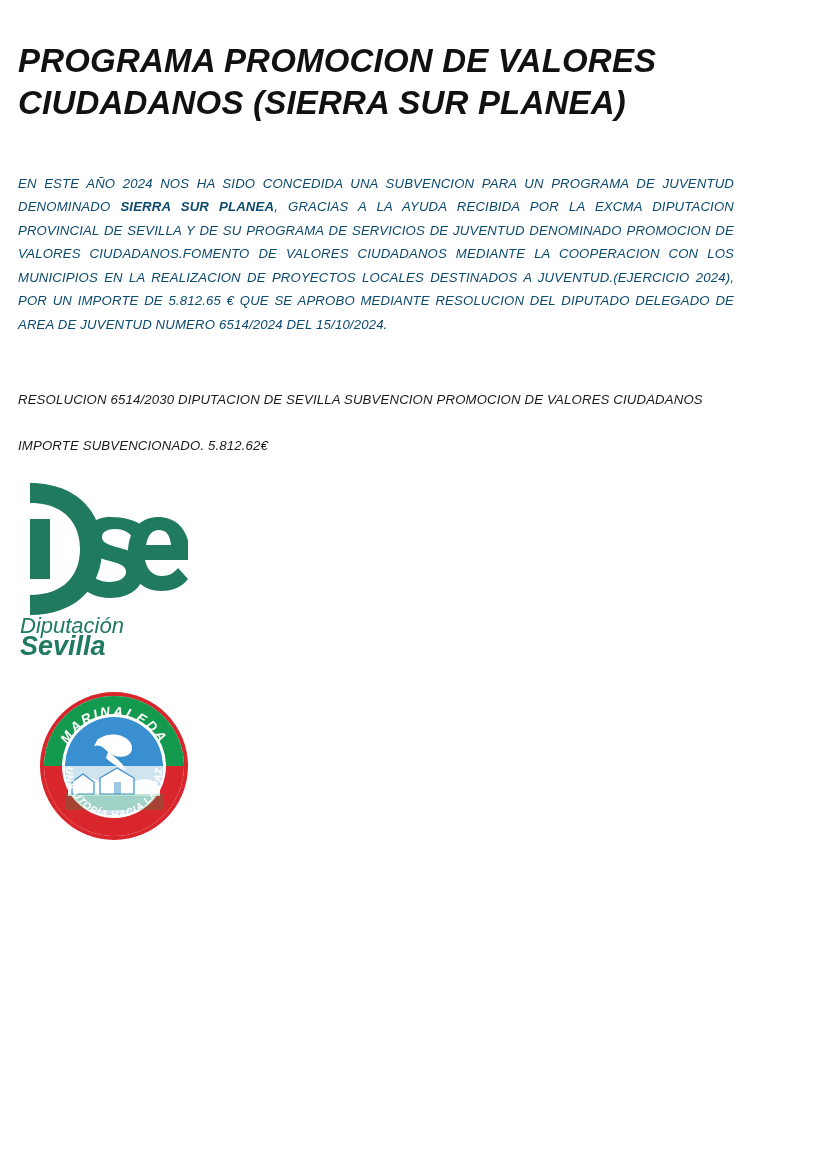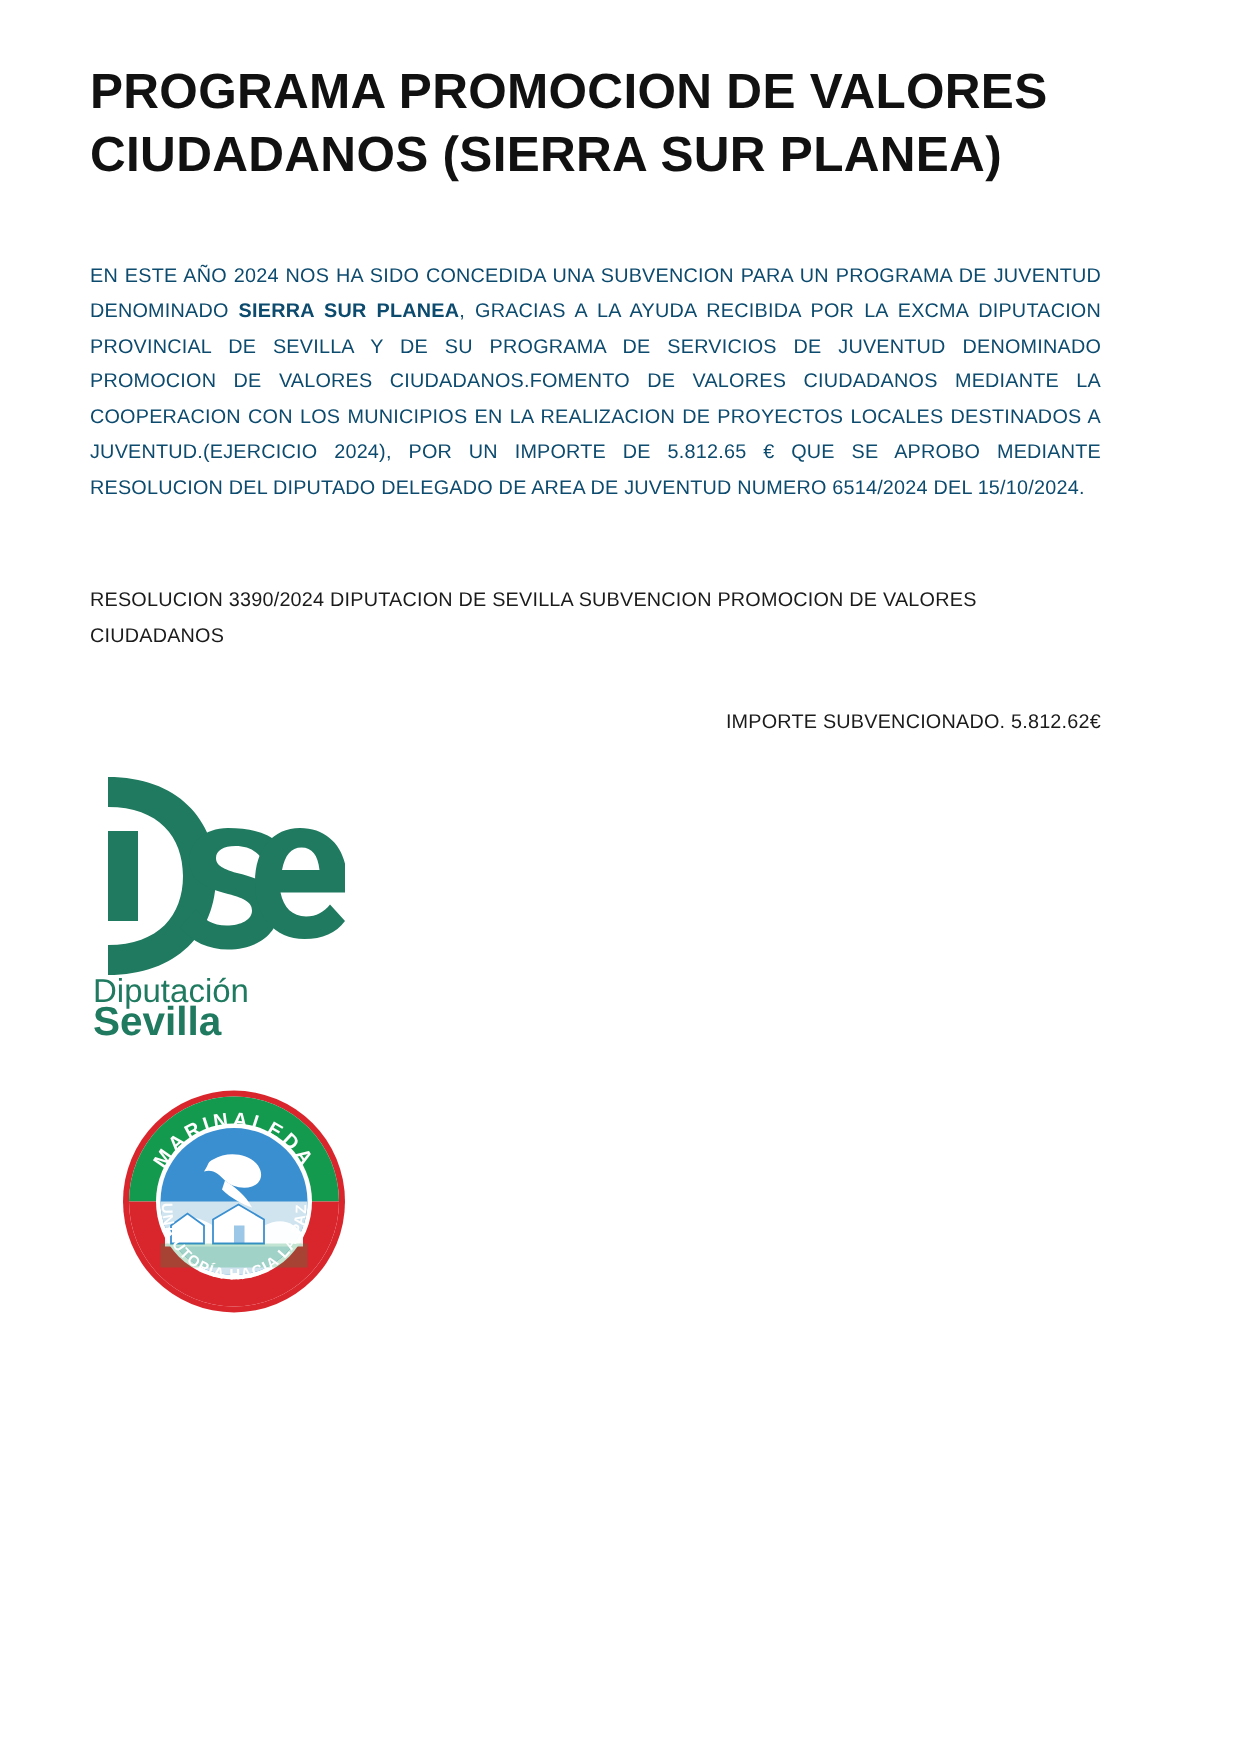--- a/index.html
+++ b/index.html
@@ -12,22 +12,23 @@
     height: 1169px;
     font-family: "Liberation Sans", sans-serif;
     color: #1a1a1a;
     position: relative;
     overflow: hidden;
   }
   .page {
     box-sizing: border-box;
     width: 814px;
     height: 1169px;
-    padding: 36px 80px 0 60px;
+    padding: 36px 80px 0 18px;
     position: relative;
+    font-style: italic;
   }
   .doc-title {
     font-size: 33px;
     font-weight: bold;
     line-height: 1.27;
     letter-spacing: 0.2px;
     color: #111111;
     margin: 0;
     padding-top: 4px;
     max-width: 720px;
@@ -46,26 +47,25 @@
   }
   .resolution-line {
     margin-top: 52px;
     font-size: 13.2px;
     line-height: 1.78;
     color: #1b1b1b;
     max-width: 720px;
     letter-spacing: 0.15px;
   }
   .amount-line {
-    margin-top: 34px;
+    margin-top: 22px;
     font-size: 13.2px;
     line-height: 1.78;
     color: #1b1b1b;
     letter-spacing: 0.15px;
-    text-align: right;
   }
   .logo-dipu {
     margin-top: 10px;
     width: 170px;
   }
   .logo-marinaleda {
     margin-top: 34px;
     margin-left: 20px;
     width: 152px;
   }
@@ -73,21 +73,21 @@
 </style>
 </head>
 <body>
 
 <div class="page">
 
   <h1 class="doc-title">PROGRAMA PROMOCION DE VALORES CIUDADANOS (SIERRA SUR PLANEA)</h1>
 
   <p class="body-block"><span>EN ESTE AÑO 2024 NOS HA SIDO CONCEDIDA UNA SUBVENCION PARA UN PROGRAMA DE JUVENTUD DENOMINADO </span><b>SIERRA SUR PLANEA</b><span>, GRACIAS A LA AYUDA RECIBIDA POR LA EXCMA DIPUTACION PROVINCIAL DE SEVILLA Y DE SU PROGRAMA DE SERVICIOS DE JUVENTUD DENOMINADO PROMOCION DE VALORES CIUDADANOS.FOMENTO DE VALORES CIUDADANOS MEDIANTE LA COOPERACION CON LOS MUNICIPIOS EN LA REALIZACION DE PROYECTOS LOCALES DESTINADOS A JUVENTUD.(EJERCICIO 2024), POR UN IMPORTE DE 5.812.65 € QUE SE APROBO MEDIANTE RESOLUCION DEL DIPUTADO DELEGADO DE AREA DE JUVENTUD NUMERO 6514/2024 DEL 15/10/2024.</span></p>
 
-  <p class="resolution-line">RESOLUCION 3390/2024 DIPUTACION DE SEVILLA SUBVENCION PROMOCION DE VALORES CIUDADANOS</p>
+  <p class="resolution-line">RESOLUCION 6514/2030 DIPUTACION DE SEVILLA SUBVENCION PROMOCION DE VALORES CIUDADANOS</p>
 
   <p class="amount-line">IMPORTE SUBVENCIONADO. 5.812.62€</p>
 
   <div class="logo-dipu">
     <svg viewBox="0 0 170 185" width="170" height="185" role="img">
       <g fill="#1f7a5f">
 
         <path d="M12,12 C58,12 84,40 84,78 C84,116 58,144 12,144 L12,124 C46,124 62,104 62,78 C62,52 46,32 12,32 Z"></path>
 
         <path d="M12,48 L32,48 L32,108 L12,108 Z"></path>

